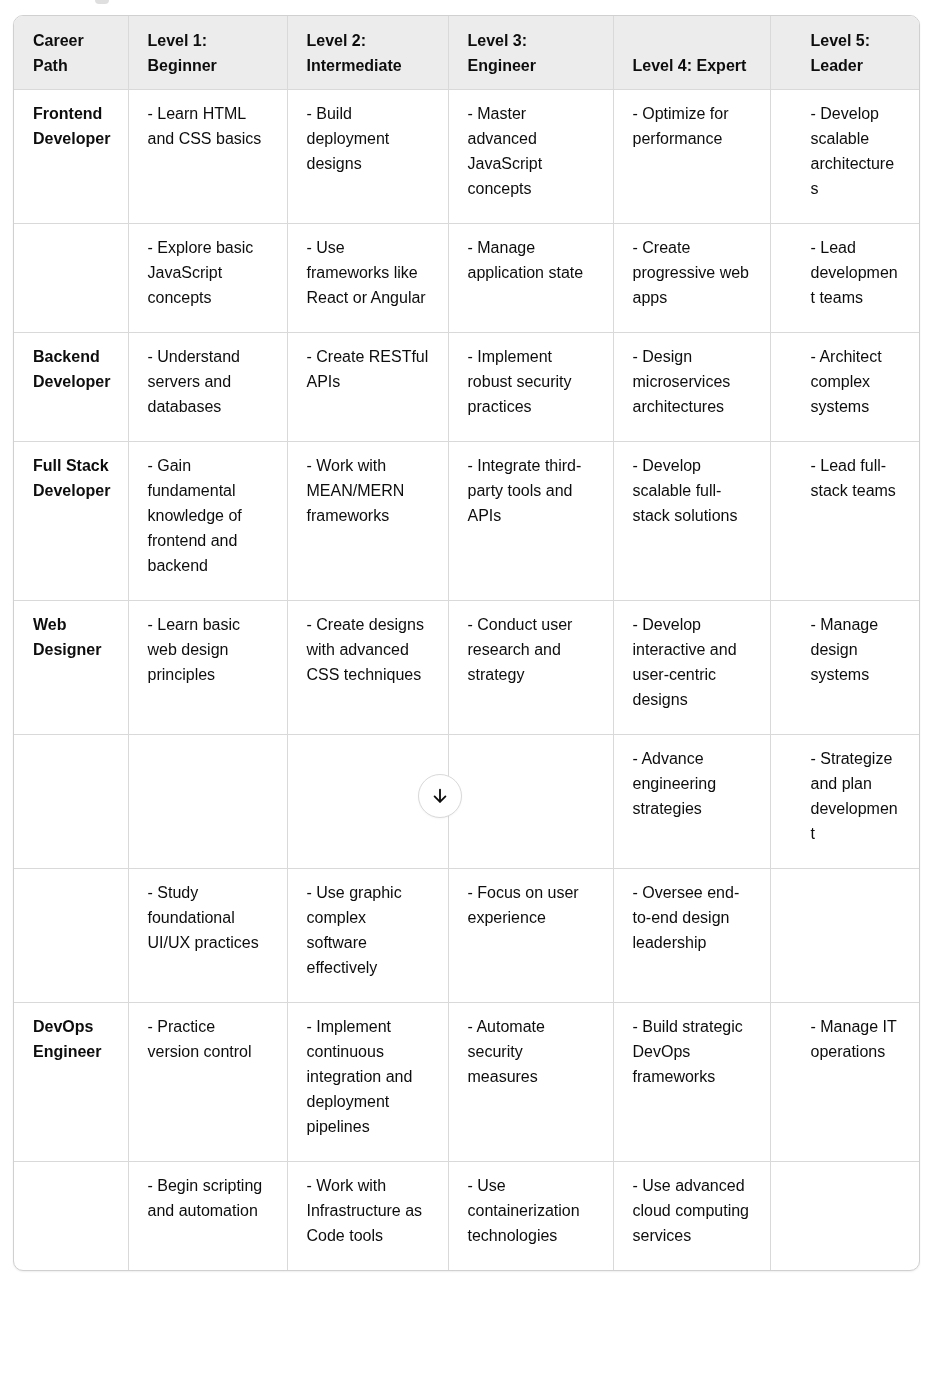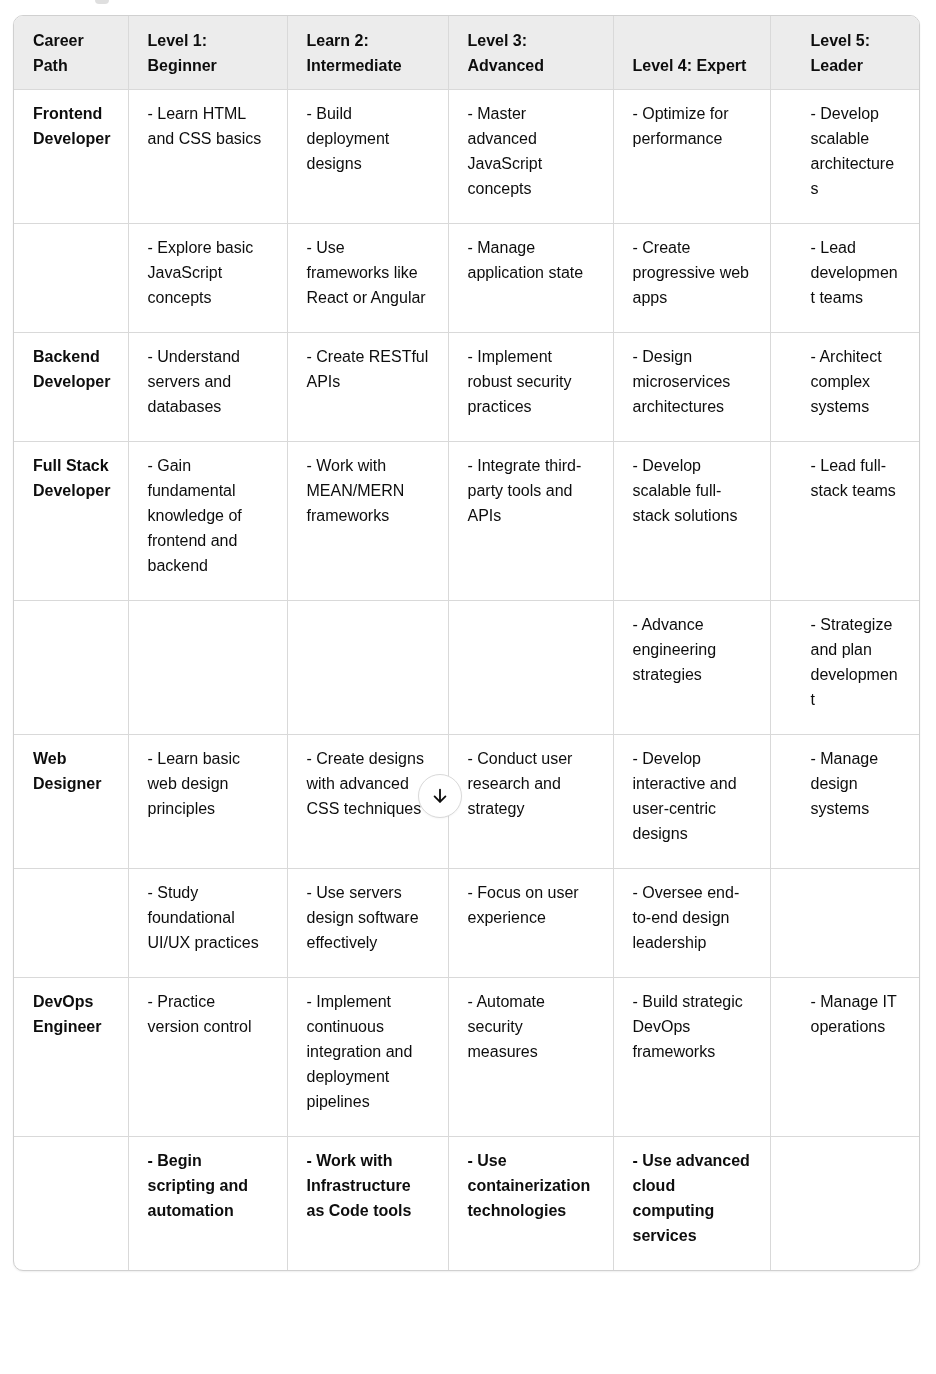--- a/index.html
+++ b/index.html
@@ -55,21 +55,21 @@
   }
   td {
     vertical-align: top;
     padding: 11px 17px 22px 19px;
   }
   td.career { font-weight: 700; }
   
   th:first-child, td:first-child { border-left: none; }
   th:last-child,  td:last-child  { border-right: none; padding-left: 40px; }
   thead th { border-top: none; }
-  tbody tr:last-child td { border-bottom: none; font-weight: bold; }
+  tbody tr:last-child td { border-bottom: none; }
   .scroll-btn {
     position: absolute;
     left: 418px; top: 774px;
     width: 44px; height: 44px;
     border-radius: 50%;
     background: #ffffff;
     border: 1px solid #d9d9d9;
     display: flex;
     align-items: center;
     justify-content: center;
@@ -90,22 +90,22 @@
         <col class="c1">
         <col class="c2">
         <col class="c3">
         <col class="c4">
         <col class="c5">
     </colgroup>
     <thead>
       <tr>
         <th>Career Path</th>
         <th>Level 1: Beginner</th>
-        <th>Learn 2: Intermediate</th>
-        <th>Level 3: Advanced</th>
+        <th>Level 2: Intermediate</th>
+        <th>Level 3: Engineer</th>
         <th>Level 4: Expert</th>
         <th>Level 5: Leader</th>
       </tr>
     </thead>
     <tbody id="table-body">
         <tr>
           <td class="career">Frontend Developer</td>
           <td>- Learn HTML and CSS basics</td>
           <td>- Build deployment designs</td>
           <td>- Master advanced JavaScript concepts</td>
@@ -130,39 +130,39 @@
         </tr>
         <tr>
           <td class="career">Full Stack Developer</td>
           <td>- Gain fundamental knowledge of frontend and backend</td>
           <td>- Work with MEAN/MERN frameworks</td>
           <td>- Integrate third-party tools and APIs</td>
           <td>- Develop scalable full-stack solutions</td>
           <td>- Lead full-stack teams</td>
         </tr>
         <tr>
-          <td class="career"></td>
-          <td></td>
-          <td></td>
-          <td></td>
-          <td>- Advance engineering strategies</td>
-          <td>- Strategize and plan development</td>
-        </tr>
-        <tr>
           <td class="career">Web Designer</td>
           <td>- Learn basic web design principles</td>
           <td>- Create designs with advanced CSS techniques</td>
           <td>- Conduct user research and strategy</td>
           <td>- Develop interactive and user-centric designs</td>
           <td>- Manage design systems</td>
         </tr>
         <tr>
           <td class="career"></td>
+          <td></td>
+          <td></td>
+          <td></td>
+          <td>- Advance engineering strategies</td>
+          <td>- Strategize and plan development</td>
+        </tr>
+        <tr>
+          <td class="career"></td>
           <td>- Study foundational UI/UX practices</td>
-          <td>- Use servers design software effectively</td>
+          <td>- Use graphic complex software effectively</td>
           <td>- Focus on user experience</td>
           <td>- Oversee end-to-end design leadership</td>
           <td></td>
         </tr>
         <tr>
           <td class="career">DevOps Engineer</td>
           <td>- Practice version control</td>
           <td>- Implement continuous integration and deployment pipelines</td>
           <td>- Automate security measures</td>
           <td>- Build strategic DevOps frameworks</td>

